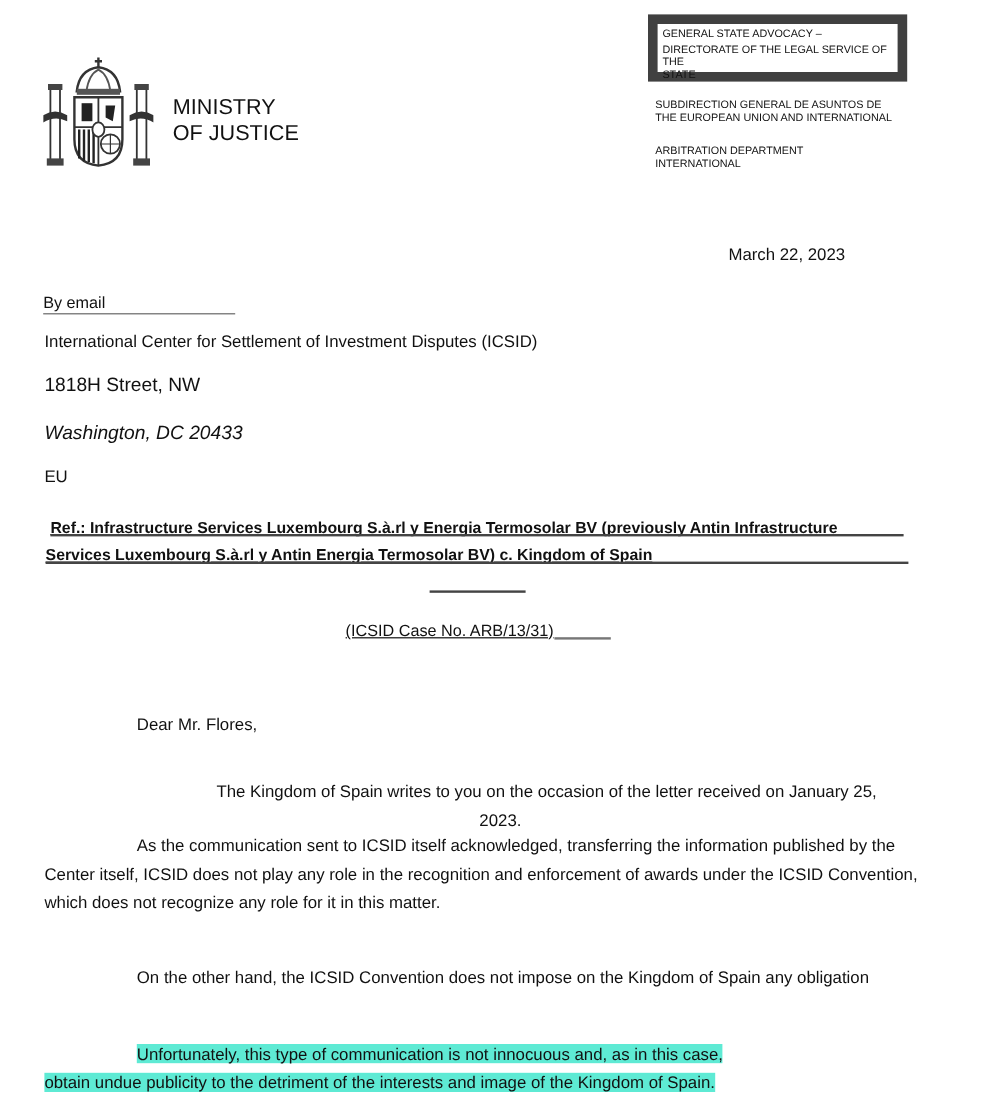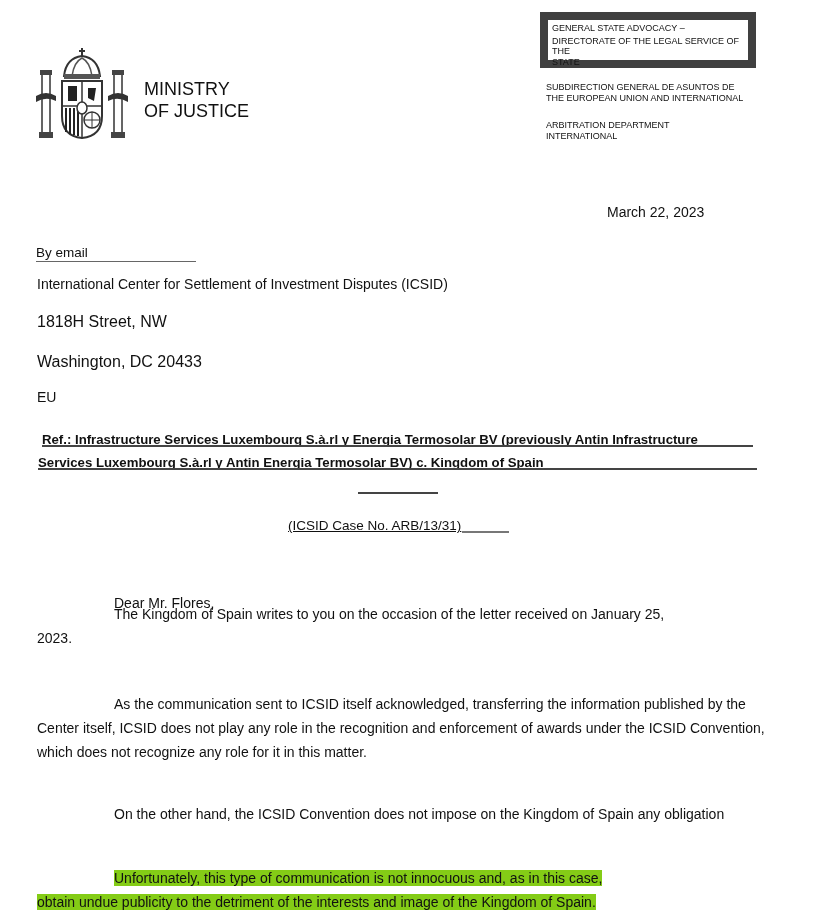--- a/index.html
+++ b/index.html
@@ -19,21 +19,21 @@
   .sub { left: 546px; font-size: 9px; line-height: 10.5px; }
   .date { left: 607px; top: 204px; font-size: 14px; }
   .byemail { left: 36px; top: 245px; font-size: 13.5px; width: 160px; border-bottom: 1.5px solid #666; padding-bottom: 1px; }
   .addr { left: 37px; font-size: 14px; }
   .addr.big { font-size: 16px; text-align: center; }
   .ref { font-weight: bold; font-size: 13.2px; text-decoration: underline; }
   .ref-line { position: absolute; height: 2px; background: #444; }
   .case { left: 288px; top: 518px; font-size: 13.5px; text-decoration: underline; }
   .para { left: 37px; font-size: 14px; line-height: 24px; width: 760px; }
   .indent { padding-left: 77px; }
-  .hl { background: #84cc16; }
+  .hl { background: #5eead4; }
 </style>
 </head>
 <body>
 
 <div class="abs coat">
   <svg width="92" height="96" viewBox="0 0 92 96">
 
     <path d="M28 30 Q30 12 46 10 Q62 12 64 30 Z" fill="none" stroke="#333" stroke-width="2"></path>
     <path d="M36 30 Q38 16 46 12 Q54 16 56 30" fill="none" stroke="#555" stroke-width="1.5"></path>
     <rect x="28" y="28" width="36" height="5" fill="#555"></rect>
@@ -82,34 +82,34 @@
   <div>ARBITRATION DEPARTMENT</div>
   <div>INTERNATIONAL</div>
 </div>
 
 <div class="abs date">March 22, 2023</div>
 
 <div class="abs byemail">By email</div>
 
 <div class="abs addr" style="top:276px;">International Center for Settlement of Investment Disputes (ICSID)</div>
 <div class="abs addr big" style="top:313px;">1818H Street, NW</div>
-<div class="abs addr big" style="top:353px;">Washington, DC 20433</div>
+<div class="abs addr big" style="top:353px;font-style:italic;">Washington, DC 20433</div>
 <div class="abs addr" style="top:389px;">EU</div>
 
 <div class="abs ref" style="left:42px; top:432px;">Ref.: Infrastructure Services Luxembourg S.à.rl y Energia Termosolar BV (previously Antin Infrastructure</div>
 <div class="ref-line" style="left:42px; top:445px; width:711px;"></div>
 <div class="abs ref" style="left:38px; top:455px;">Services Luxembourg S.à.rl y Antin Energia Termosolar BV) c. Kingdom of Spain</div>
 <div class="ref-line" style="left:38px; top:468px; width:719px;"></div>
 <div class="ref-line" style="left:358px; top:492px; width:80px;"></div>
 <div class="abs case">(ICSID Case No. ARB/13/31)</div>
 <div class="ref-line" style="left:462px; top:531px; width:47px; height:1.5px; background:#777;"></div>
 
 <div class="abs para indent" style="top:591px;">Dear Mr. Flores,</div>
 
-<div class="abs para" style="top:602px;">
+<div class="abs para" style="top:647px;text-align:center;">
   <div class="indent">The Kingdom of Spain writes to you on the occasion of the letter received on January 25,</div>
   <div>2023.</div>
 </div>
 
 <div class="abs para" style="top:692px;">
   <div class="indent">As the communication sent to ICSID itself acknowledged, transferring the information published by the</div>
   <div>Center itself, ICSID does not play any role in the recognition and enforcement of awards under the ICSID Convention,</div>
   <div>which does not recognize any role for it in this matter.</div>
 </div>
 

